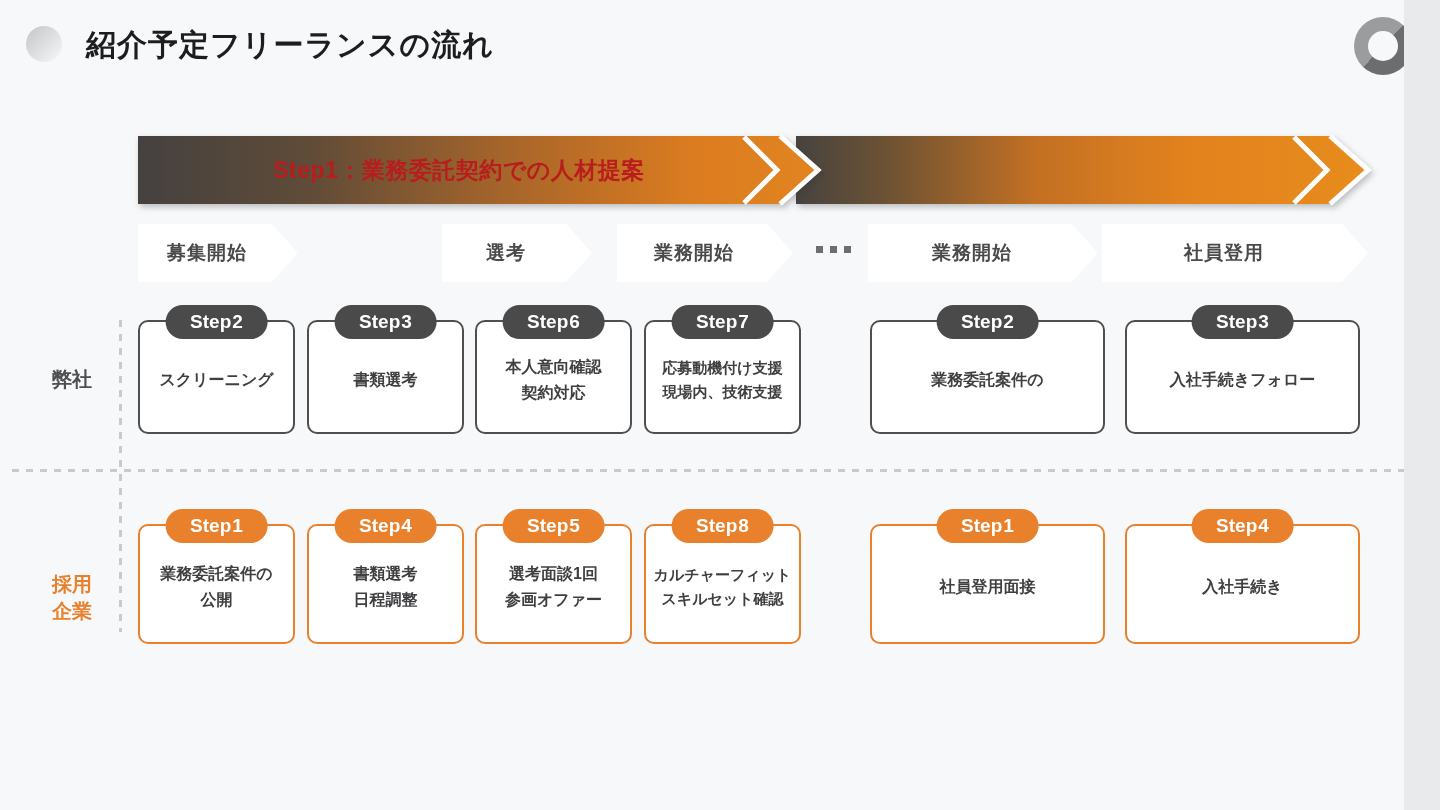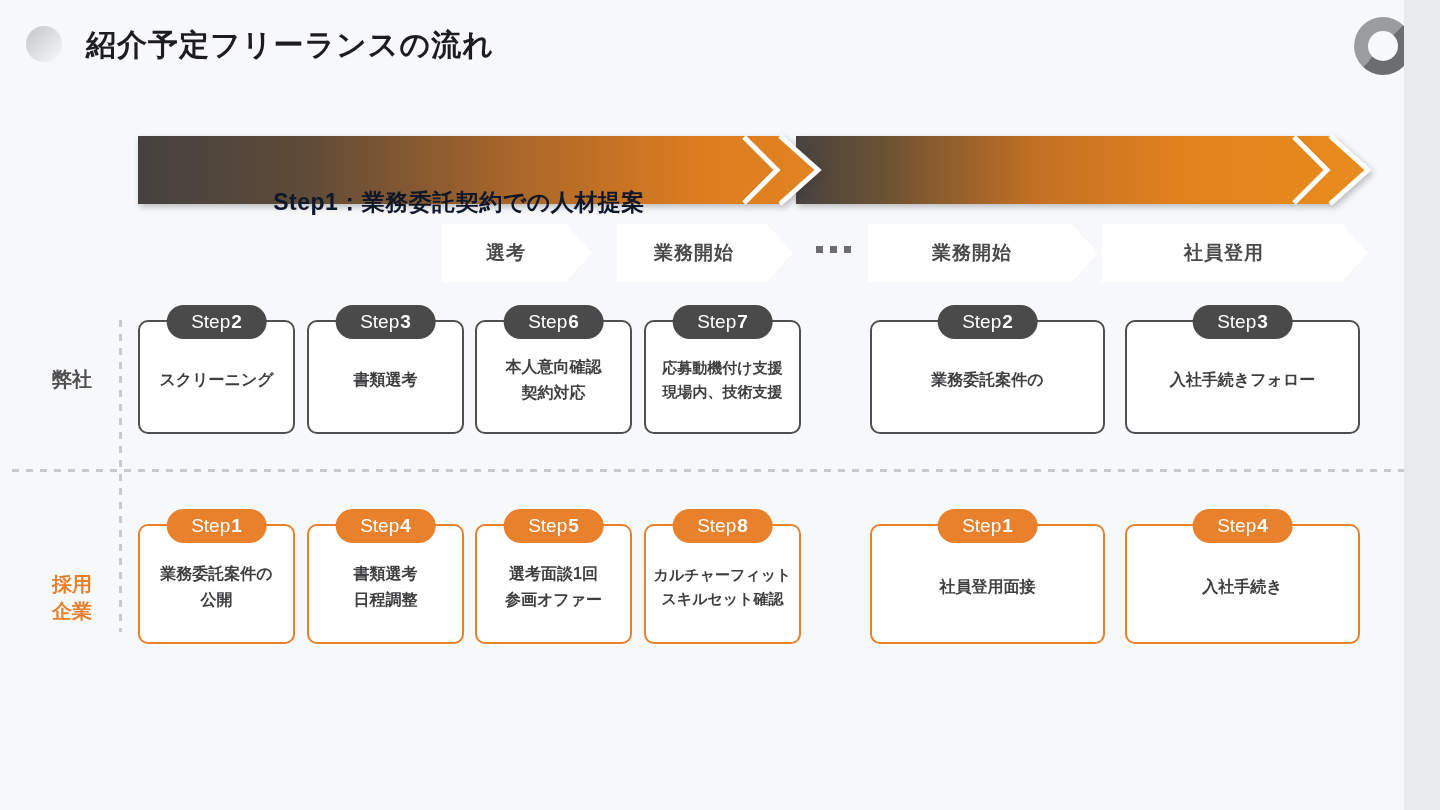--- a/index.html
+++ b/index.html
@@ -32,21 +32,21 @@
     content:"";position:absolute;inset:14px;border-radius:50%;background:#F7F8FA;
   }
 
   
   .banner-svg{position:absolute;overflow:visible;filter:drop-shadow(2px 3px 3px rgba(50,50,55,.30));}
   .banner-svg.b1{left:138px;top:136px;z-index:3;}
   .banner-svg.b2{left:796px;top:136px;z-index:2;}
   .banner-label{
     position:absolute;top:136px;height:68px;z-index:4;
     display:flex;align-items:center;justify-content:center;
-    color:#0f172a;font-size:23px;font-weight:700;letter-spacing:.5px;margin-top:32px;
+    color:#b91c1c;font-size:23px;font-weight:700;letter-spacing:.5px;
   }
   .banner-label.l1{left:138px;width:642px;}
   .banner-label.l2{left:796px;width:534px;padding-left:26px;box-sizing:border-box;}
 
   
   .phase{
     position:absolute;top:224px;height:58px;background:#ffffff;
     clip-path:polygon(0 0,calc(100% - 26px) 0,100% 50%,calc(100% - 26px) 100%,0 100%);
     filter:drop-shadow(0 2px 3px rgba(60,70,80,.20));
     display:flex;align-items:center;justify-content:center;
@@ -78,21 +78,21 @@
   .card{position:absolute;background:#ffffff;border-radius:10px;box-sizing:border-box;}
   .card.dark{border:2px solid #4F4F50;top:320px;height:114px;}
   .card.orange{border:2px solid #E8802C;top:524px;height:120px;}
   .badge{
     position:absolute;left:50%;transform:translateX(-50%);top:-17px;height:34px;
     padding:0 25px;border-radius:17px;display:flex;align-items:center;
     color:#ffffff;font-size:19px;white-space:nowrap;
   }
   .card.dark .badge{background:#4A4A4B;}
   .card.orange .badge{background:#E8802C;}
-  .badge .prefix{font-weight:400;}
+  .badge .prefix{font-weight:700;}
   .badge .num{font-weight:800;padding-left:1px;}
   .card-label{
     position:absolute;inset:0;display:flex;align-items:center;justify-content:center;
     text-align:center;font-size:16px;font-weight:700;color:#3F3F41;
     white-space:pre-line;line-height:1.6;padding-top:6px;box-sizing:border-box;
   }
 </style>
 </head>
 <body>
 
@@ -127,20 +127,21 @@
         <stop offset="1" stop-color="#E28420"></stop>
       </linearGradient>
     </defs>
     <path d="M0,0 H642 L680,34 L642,68 H0 Z" fill="url(#g1)"></path>
     <path d="M606,1 L639,34 L606,67" fill="none" stroke="#ffffff" stroke-width="5"></path>
     <path d="M642,0 L680,34 L642,68" fill="none" stroke="#ffffff" stroke-width="5"></path>
   </svg>
 
   <div class="banner-label l1">Step1：業務委託契約での人材提案</div>
 
+  <div class="phase" style="left:138px;width:160px;">募集開始</div>
   <div class="phase" style="left:442px;width:150px;">選考</div>
   <div class="phase" style="left:617px;width:176px;">業務開始</div>
   <div class="dots">
       <span></span>
       <span></span>
       <span></span>
     </div>
   <div class="phase" style="left:868px;width:230px;">業務開始</div>
   <div class="phase" style="left:1102px;width:266px;">社員登用</div>
 

